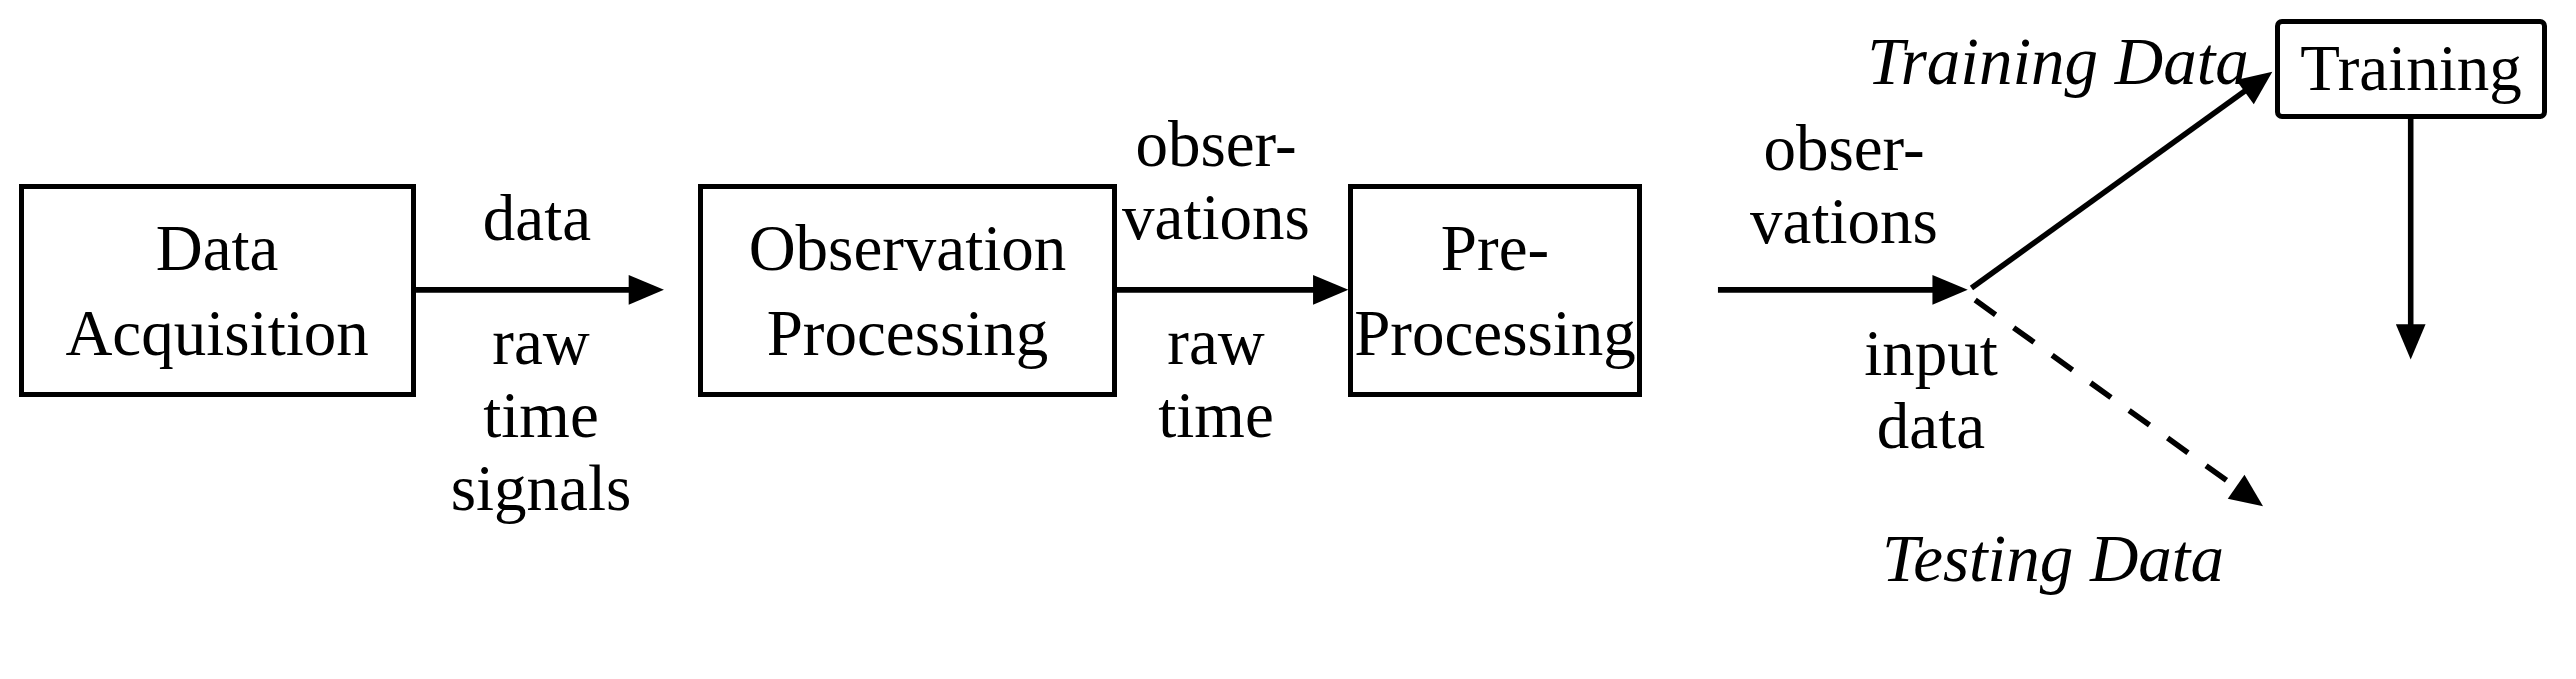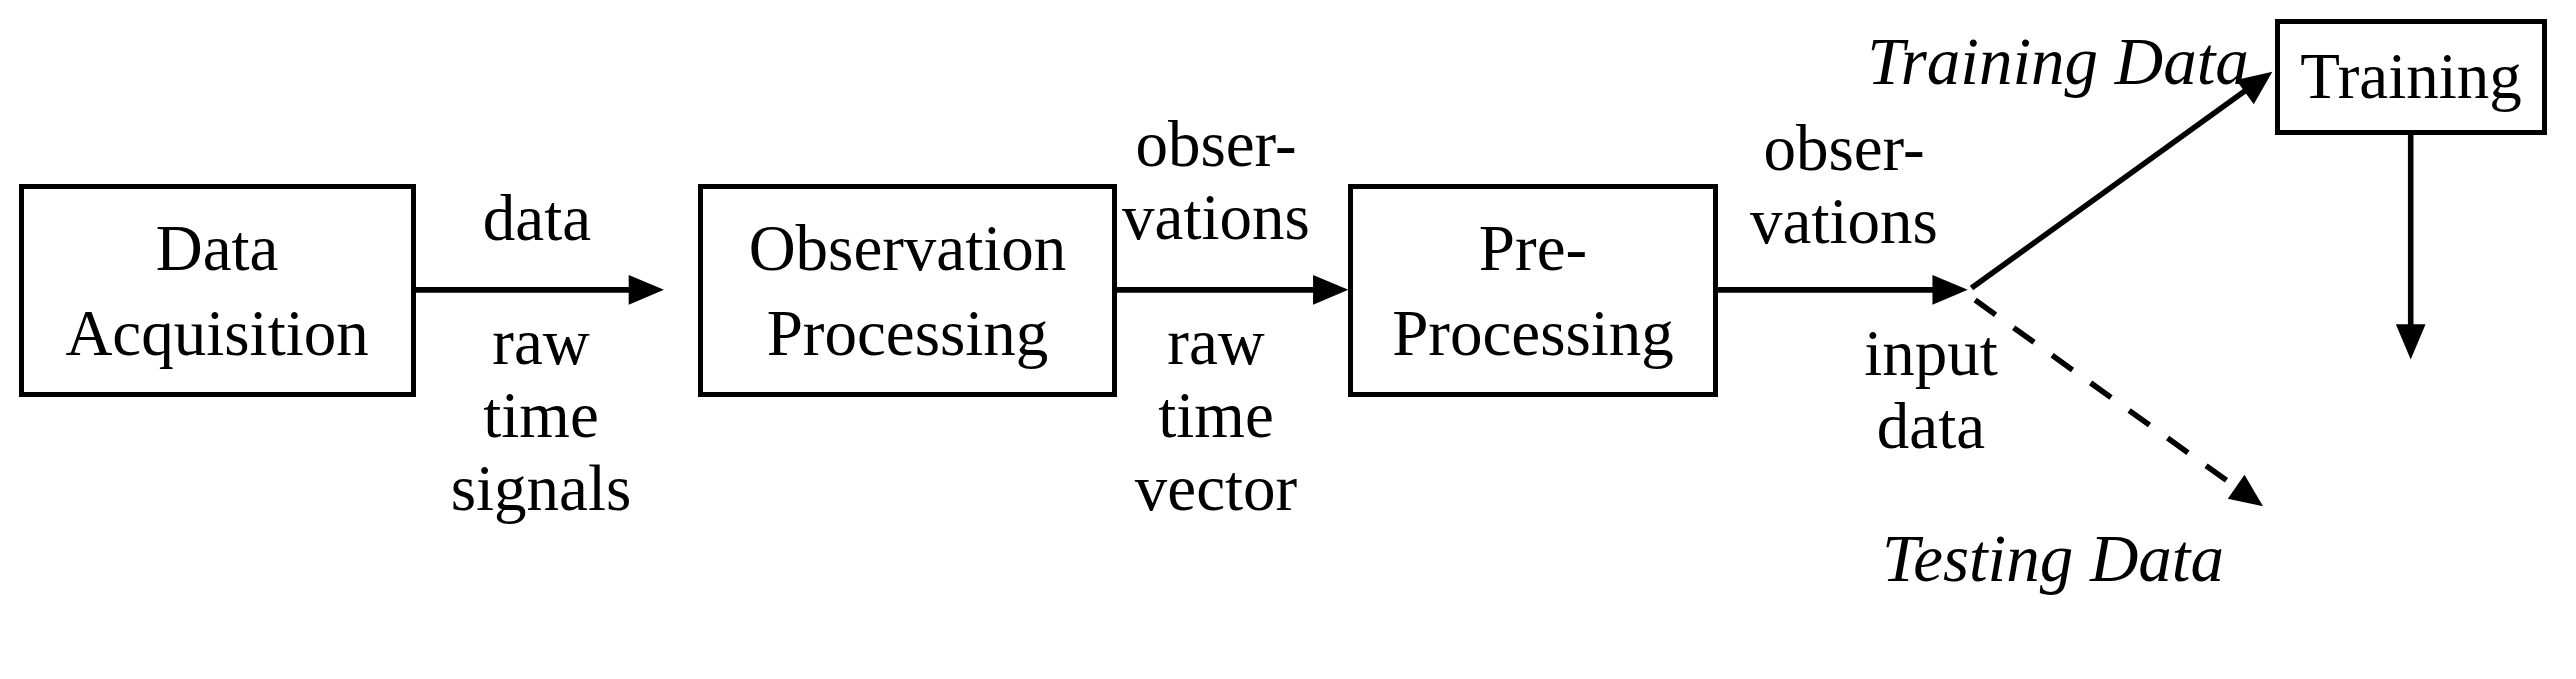--- a/index.html
+++ b/index.html
@@ -85,26 +85,26 @@
   <div class="node" style="left:18.6px;top:184px;width:397px;height:213px;">
     <div>Data</div>
     <div>Acquisition</div>
   </div>
 
   <div class="node" style="left:698px;top:184px;width:419px;height:213px;">
     <div>Observation</div>
     <div>Processing</div>
   </div>
 
-  <div class="node" style="left:1348px;top:184px;width:370px;height:213px;">
+  <div class="node" style="left:1348px;top:184px;width:294px;height:213px;">
     <div>Pre-</div>
     <div>Processing</div>
   </div>
 
-  <div class="node" style="left:2275px;top:18.6px;width:272px;height:116px;">
+  <div class="node" style="left:2275px;top:18.6px;width:272px;height:100px;border-radius:7px;">
     <div>Training</div>
   </div>
 
 
   <div class="elabel" style="left:537px;top:182px;">
     <div>data</div>
   </div>
 
   <div class="elabel" style="left:541px;top:306px;">
     <div>raw</div>
@@ -113,21 +113,20 @@
   </div>
 
   <div class="elabel" style="left:1216px;top:108px;">
     <div>obser-</div>
     <div>vations</div>
   </div>
 
   <div class="elabel" style="left:1216px;top:306px;">
     <div>raw</div>
     <div>time</div>
-    <div>vector</div>
   </div>
 
   <div class="elabel" style="left:1844px;top:112px;">
     <div>obser-</div>
     <div>vations</div>
   </div>
 
   <div class="elabel" style="left:1931px;top:317px;">
     <div>input</div>
     <div>data</div>

